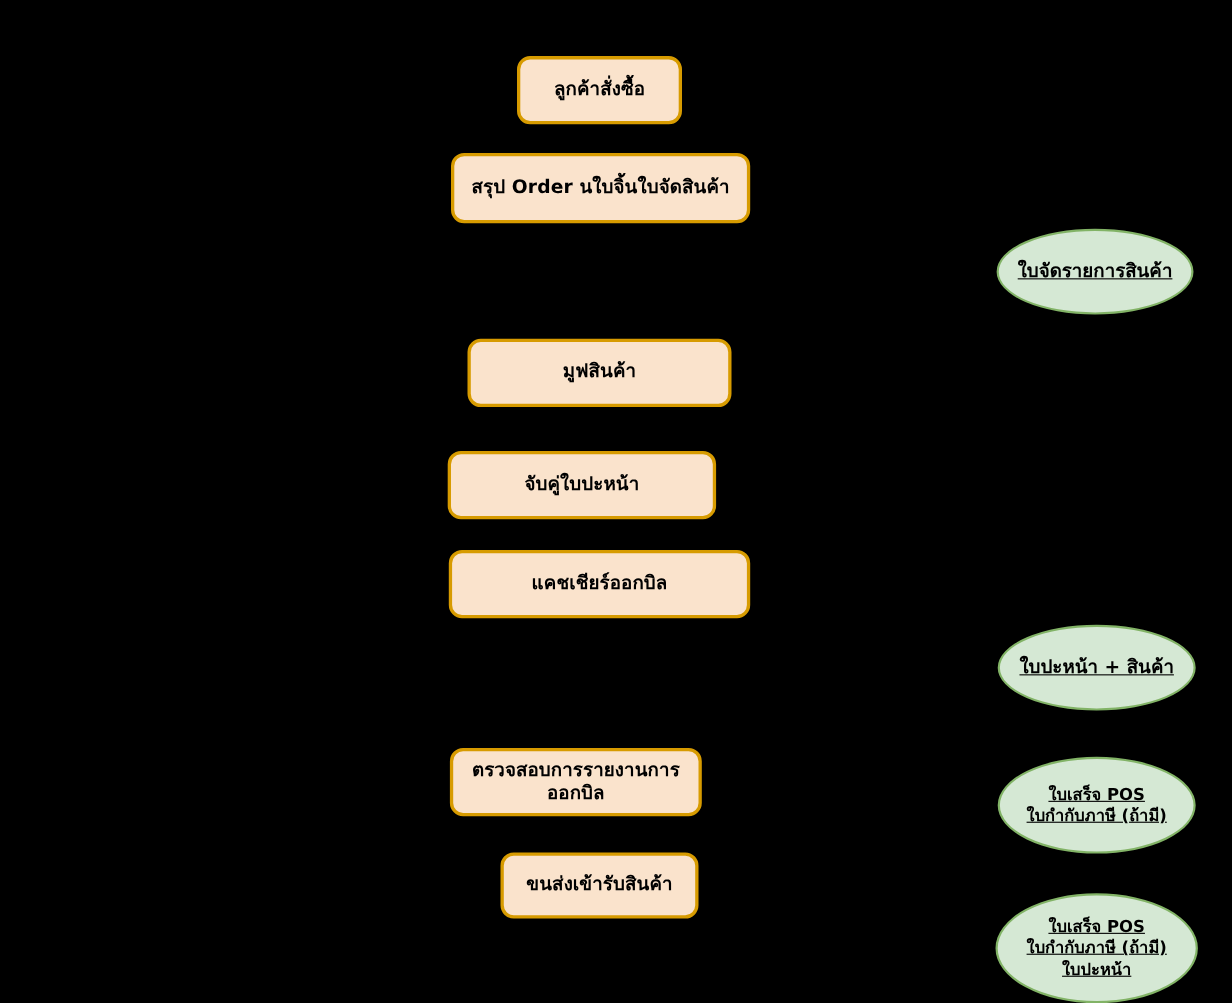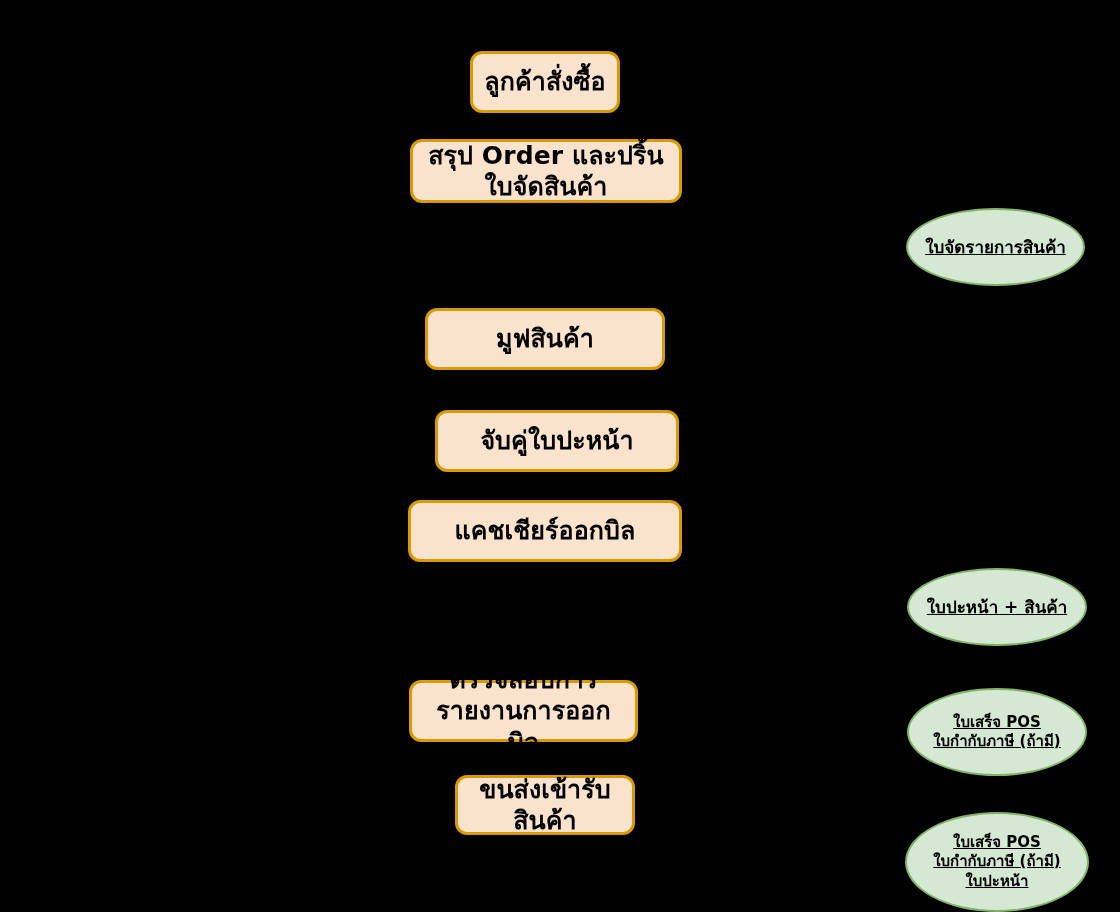--- a/index.html
+++ b/index.html
@@ -30,21 +30,21 @@
     position: absolute;
     box-sizing: border-box;
     background: #FAE3CC;
     border: 3px solid #D79B00;
     border-radius: 12px;
     display: flex;
     align-items: center;
     justify-content: center;
     text-align: center;
     color: #000000;
-    font-size: 25px;
+    font-size: 17px;
     font-weight: 600;
     line-height: 1.25;
     letter-spacing: 0.1px;
     padding: 2px 10px;
   }
 
   
   .node-ellipse {
     position: absolute;
     box-sizing: border-box;
@@ -75,29 +75,29 @@
 </head>
 <body>
 
 <div id="canvas">
 
   <div class="node-box" style="left:470px; top:51px; width:150px; height:62px;">
     <span class="node-label">ลูกค้าสั่งซื้อ</span>
   </div>
 
   <div class="node-box" style="left:410px; top:139px; width:272px; height:64px;">
-    <span class="node-label">สรุป Order และปริ้นใบจัดสินค้า</span>
+    <span class="node-label">สรุป Order นใบจิ้นใบจัดสินค้า</span>
   </div>
 
 
   <div class="node-box" style="left:425px; top:308px; width:240px; height:62px;">
     <span class="node-label">มูฟสินค้า</span>
   </div>
 
-  <div class="node-box" style="left:435px; top:410px; width:244px; height:62px;text-align:center;">
+  <div class="node-box" style="left:407px; top:410px; width:244px; height:62px;text-align:center;">
     <span class="node-label">จับคู่ใบปะหน้า</span>
   </div>
 
   <div class="node-box" style="left:408px; top:500px; width:274px; height:62px;">
     <span class="node-label">แคชเชียร์ออกบิล</span>
   </div>
 
 
   <div class="node-box" style="left:409px; top:680px; width:229px; height:62px;">
     <span class="node-label">ตรวจสอบการรายงานการออกบิล</span>

